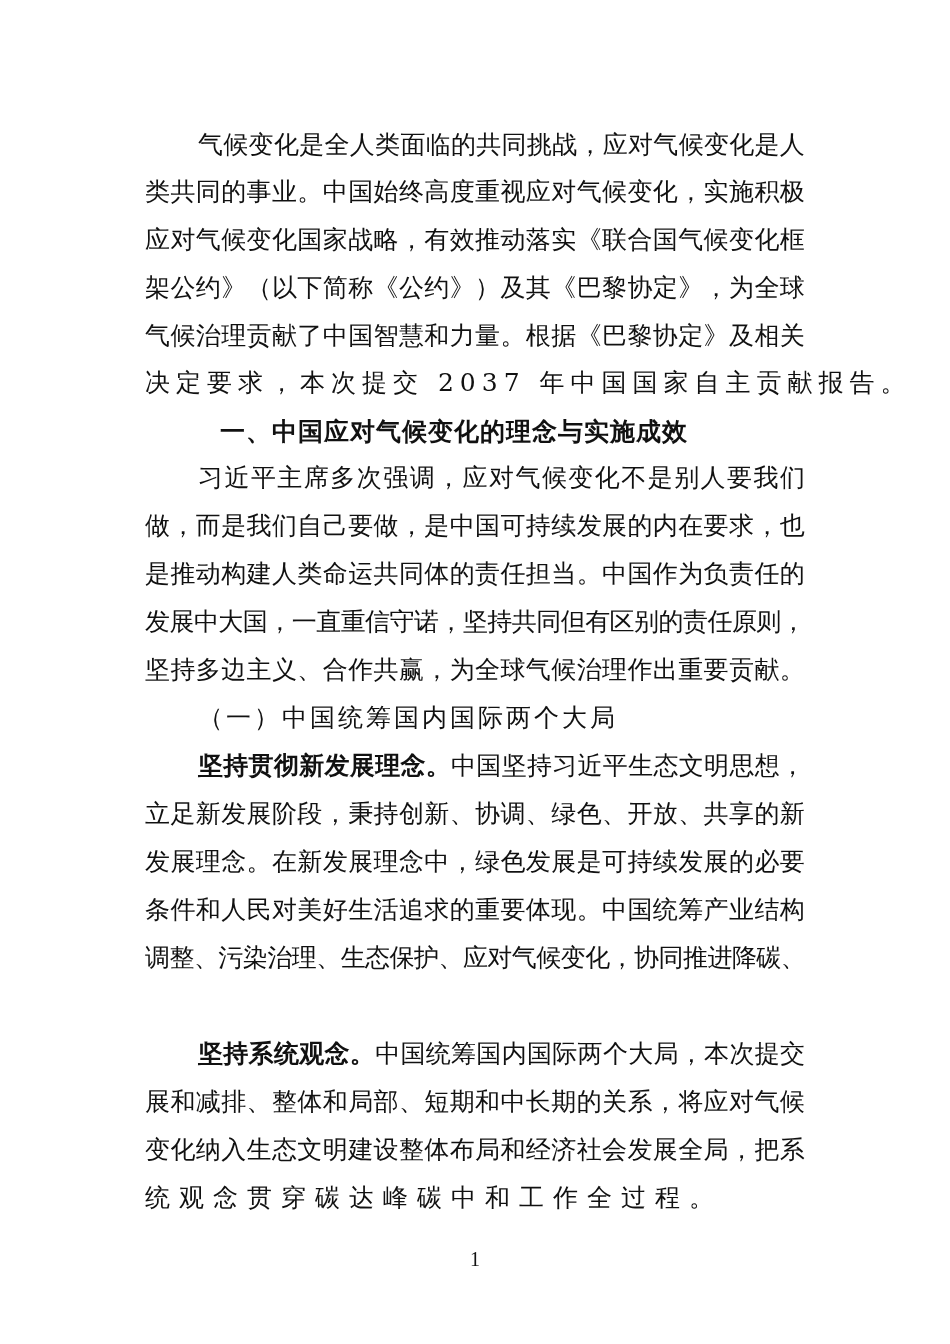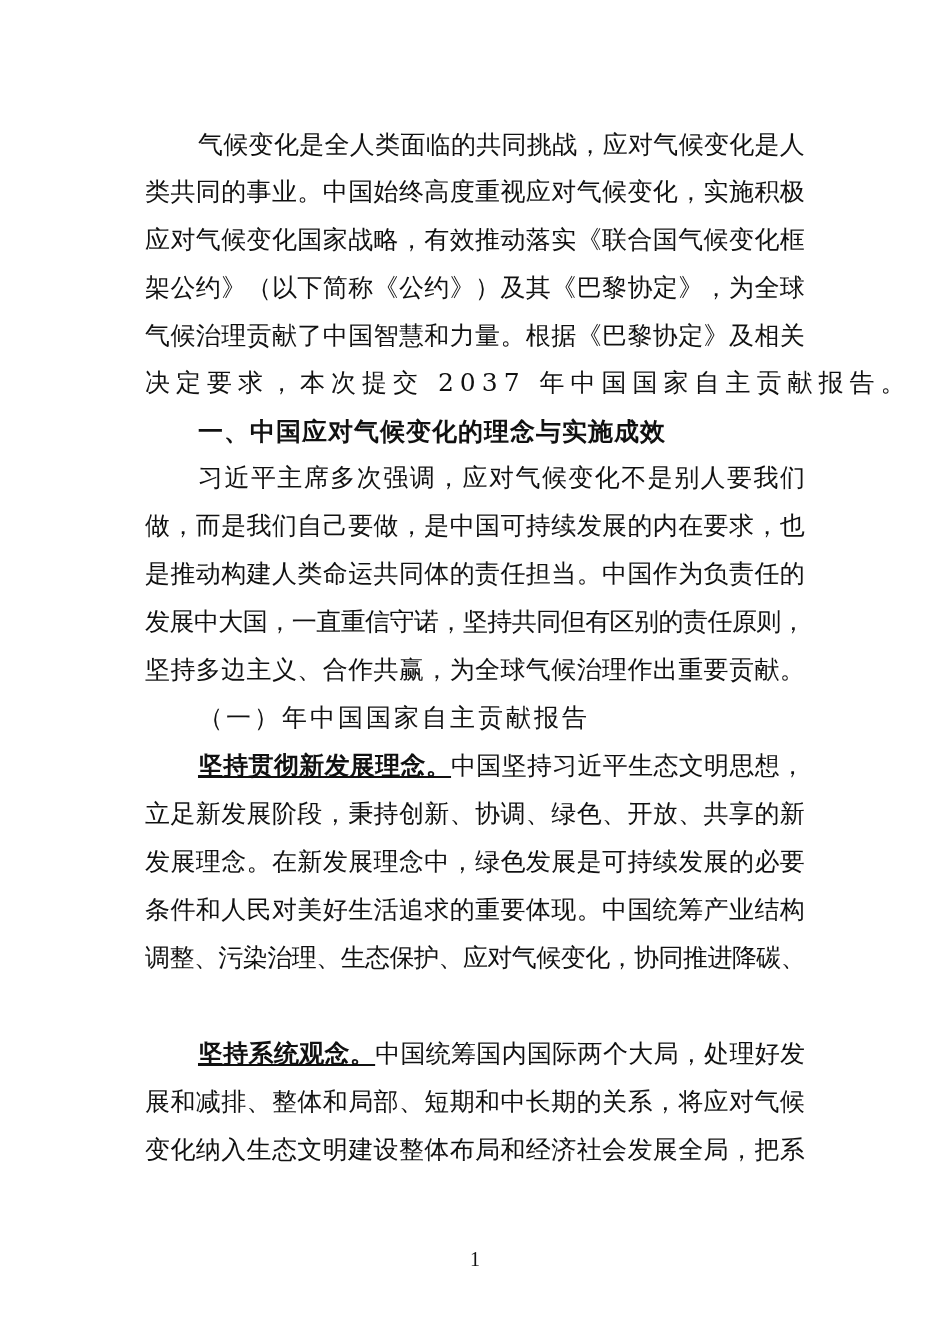--- a/index.html
+++ b/index.html
@@ -4,23 +4,23 @@
 <style>
   html, body { margin:0; padding:0; background:#ffffff; }
   body { width:950px; height:1344px; position:relative; overflow:hidden;
          font-family:"DejaVu Serif","Liberation Serif",serif; color:#111; }
   .page { position:absolute; left:0; top:0; width:950px; height:1344px; }
   .line { position:absolute; left:145px; width:660px; height:36px; line-height:36px;
           font-size:25px; text-align:justify; text-align-last:justify; white-space:nowrap;
           overflow:visible; }
   .line.indent { left:198px; width:607px; }
   .line.last { text-align-last:left; }
-  .line.heading { font-family:"DejaVu Sans","Liberation Sans",sans-serif; font-weight:bold; text-align-last:left; letter-spacing:1px; }
+  .line.heading { font-family:"DejaVu Sans","Liberation Sans",sans-serif; font-weight:bold; text-align-last:left; letter-spacing:1px;margin-left:22px; }
   .line.sub { text-align-last:left; letter-spacing:3px; }
-  .bold-lead { font-weight:bold;text-decoration:underline; }
+  .bold-lead { font-weight:bold; }
   .pagenum { position:absolute; left:0; width:950px; top:1248px; text-align:center;
              font-size:20px; font-family:"Liberation Serif",serif; }
 </style>
 </head>
 <body>
 
 <div class="page">
 
   <div class="line indent" style="top: 127px; display: flex; justify-content: space-between;">
       <span>气</span>
@@ -296,21 +296,21 @@
       <span>理</span>
       <span>作</span>
       <span>出</span>
       <span>重</span>
       <span>要</span>
       <span>贡</span>
       <span>献</span>
       <span>。</span>
     </div>
 
-  <div class="line indent sub" style="top:700px">（一）年中国国家自主贡献报告</div>
+  <div class="line indent sub" style="top:700px">（一）中国统筹国内国际两个大局</div>
 
   <div class="line indent" style="top:748px"><span class="bold-lead">坚持贯彻新发展理念。</span><span>中国坚持习近平生态文明思想，</span></div>
   <div class="line" style="top: 796px; display: flex; justify-content: space-between;">
       <span>立</span>
       <span>足</span>
       <span>新</span>
       <span>发</span>
       <span>展</span>
       <span>阶</span>
       <span>段</span>
@@ -413,21 +413,21 @@
       <span>，</span>
       <span>协</span>
       <span>同</span>
       <span>推</span>
       <span>进</span>
       <span>降</span>
       <span>碳</span>
       <span>、</span>
     </div>
 
-  <div class="line indent" style="top:1036px"><span class="bold-lead">坚持系统观念。</span><span>中国统筹国内国际两个大局，处理好发</span></div>
+  <div class="line indent" style="top:1036px"><span class="bold-lead">坚持系统观念。</span><span>中国统筹国内国际两个大局，本次提交</span></div>
   <div class="line" style="top: 1084px; display: flex; justify-content: space-between;">
       <span>展</span>
       <span>和</span>
       <span>减</span>
       <span>排</span>
       <span>、</span>
       <span>整</span>
       <span>体</span>
       <span>和</span>
       <span>局</span>
@@ -470,15 +470,16 @@
       <span>社</span>
       <span>会</span>
       <span>发</span>
       <span>展</span>
       <span>全</span>
       <span>局</span>
       <span>，</span>
       <span>把</span>
       <span>系</span>
     </div>
+  <div class="line last" style="top:1180px;letter-spacing:9px">统观念贯穿碳达峰碳中和工作全过程。</div>
 
   <div class="pagenum">1</div>
 </div>
 
 </body></html>

